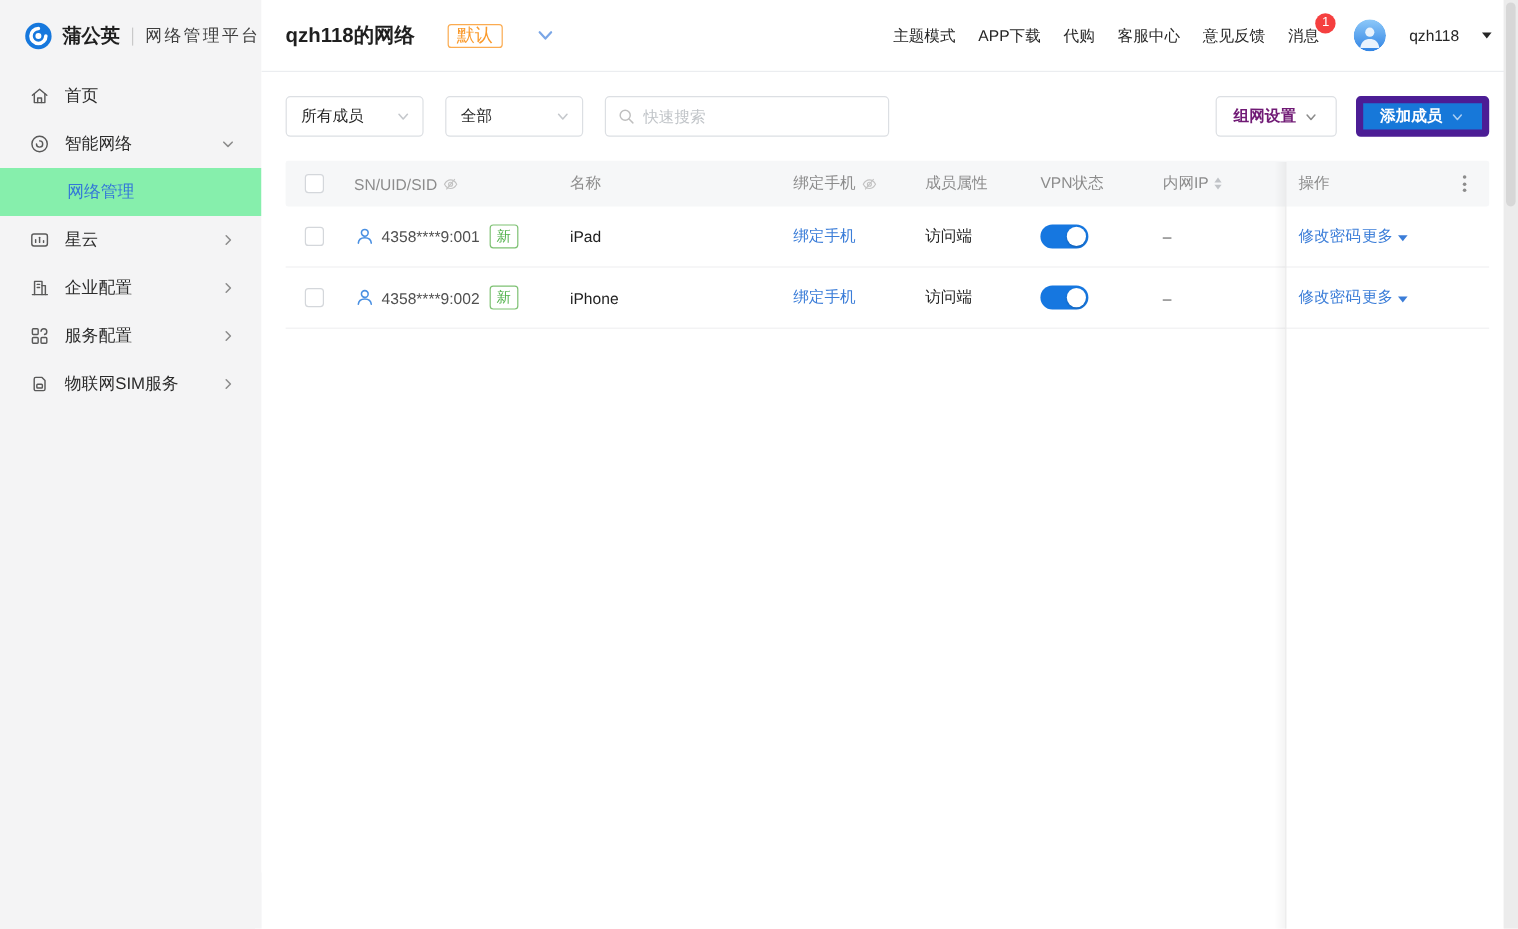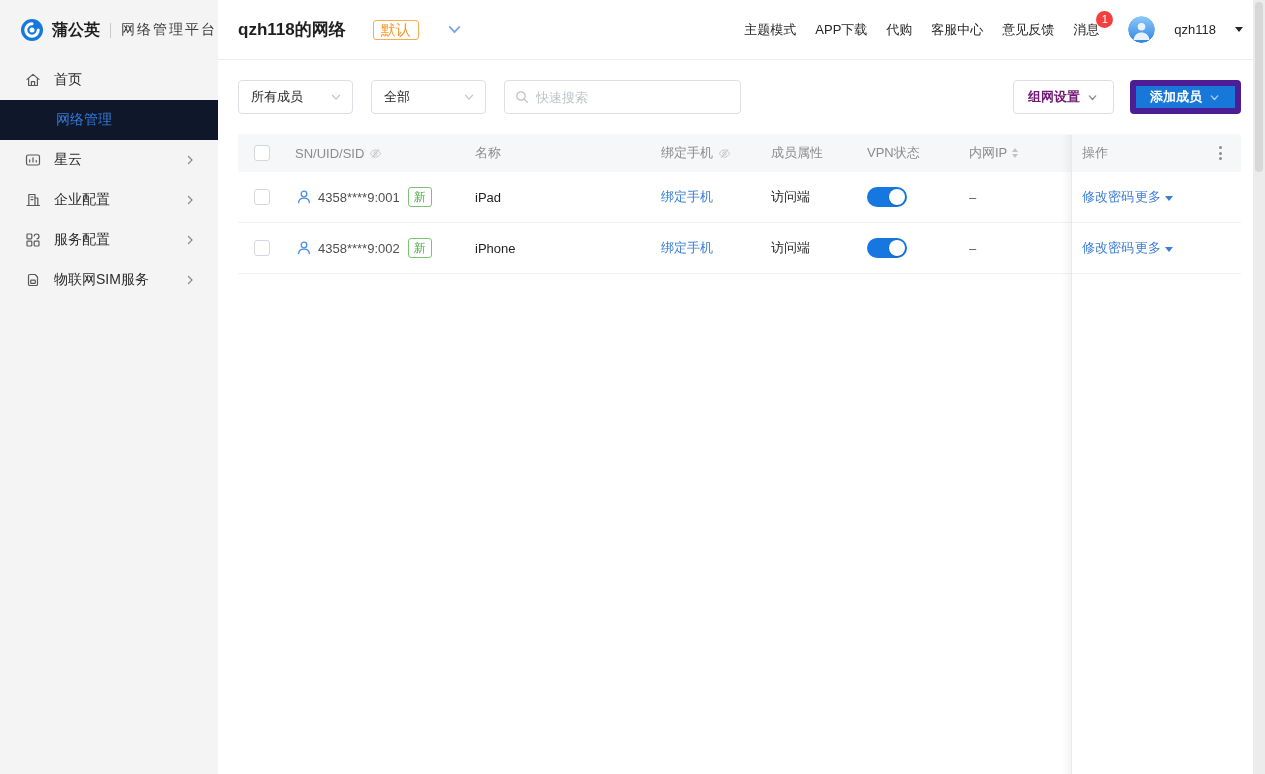--- a/index.html
+++ b/index.html
@@ -10,21 +10,21 @@
   
   .sidebar { width:218px; height:774px; background:#f4f4f5; flex-shrink:0; }
   .logo-area { height:60px; display:flex; align-items:center; padding-left:20px; gap:8px; }
   .brand-name { font-size:16px; font-weight:bold; color:#1f1f1f; }
   .brand-sep { width:1px; height:15px; background:#c9c9c9; margin:0 2px; }
   .brand-product { font-size:14px; color:#3d3d3d; letter-spacing:2px; }
   .menu { padding-top:0; }
   .menu-item { height:40px; display:flex; align-items:center; padding:0 20px 0 24px; gap:12px; font-size:14px; color:#2b2b2b; cursor:pointer; }
   .menu-item .mi-label { flex:1; }
   .submenu-item { height:40px; display:flex; align-items:center; padding-left:56px; font-size:14px; cursor:pointer; }
-  .submenu-item.active { background:#0f172a; color:#3478d8;font-family:Liberation Mono, monospace; }
+  .submenu-item.active { background:#86efac; color:#3478d8;font-family:Liberation Mono, monospace; }
   .mi-icon { width:18px; height:18px; display:flex; align-items:center; justify-content:center; }
   .chev { width:16px; height:16px; }
 
   
   .main { flex:1; display:flex; flex-direction:column; background:#fff; position:relative; }
   .topbar { height:60px; display:flex; align-items:center; padding:0 22px 0 20px; border-bottom:1px solid #ebedf0; background:#fff; }
   .net-title { display:flex; align-items:center; gap:27px; }
   .net-name { font-size:17px; font-weight:bold; color:#1f1f1f; }
   .badge-default { font-size:15px; color:#fa9a2c; border:1px solid #fbab50; border-radius:3px; padding:1px 7px; line-height:16px; }
   .topnav { margin-left:auto; display:flex; align-items:center; gap:19px; font-size:13px; color:#262626; }
@@ -111,20 +111,34 @@
         <span class="mi-icon">
           <svg width="18" height="18" viewBox="0 0 18 18" fill="none" stroke="#595959" stroke-width="1.2" stroke-linejoin="round" stroke-linecap="round">
               <path d="M3 8.4 L9 3.4 L15 8.4"></path>
               <path d="M4.6 7.4 V14.5 H13.4 V7.4"></path>
               <path d="M7.4 14.5 V10.6 H10.6 V14.5"></path>
             </svg>
         </span>
         <span class="mi-label">首页</span>
       </div>
 
+      <div class="menu-item">
+        <span class="mi-icon">
+          <svg width="18" height="18" viewBox="0 0 18 18" fill="none" stroke="#595959" stroke-width="1.2" stroke-linecap="round">
+              <circle cx="9" cy="9" r="6.4"></circle>
+              <path d="M9 6.4 a2.6 2.6 0 1 1 -2.6 2.6"></path>
+            </svg>
+        </span>
+        <span class="mi-label">智能网络</span>
+        <span class="chev">
+          <svg width="16" height="16" viewBox="0 0 16 16" fill="none" stroke="#8c8c8c" stroke-width="1.3" stroke-linecap="round" stroke-linejoin="round">
+              <polyline points="4.5,6.5 8,10 11.5,6.5"></polyline>
+            </svg>
+        </span>
+      </div>
 
       <div class="submenu-item active">
         <span>网络管理</span>
       </div>
 
       <div class="menu-item">
         <span class="mi-icon">
           <svg width="18" height="18" viewBox="0 0 18 18" fill="none" stroke="#595959" stroke-width="1.2" stroke-linecap="round" stroke-linejoin="round">
               <rect x="2.5" y="4" width="13" height="10" rx="1.8"></rect>
               <path d="M5.7 11 V8.8"></path>

